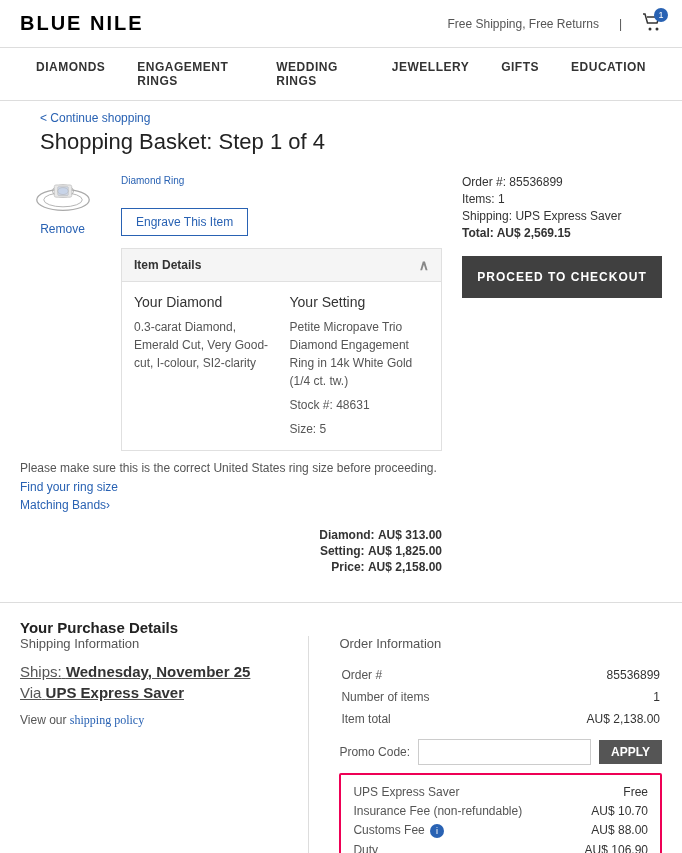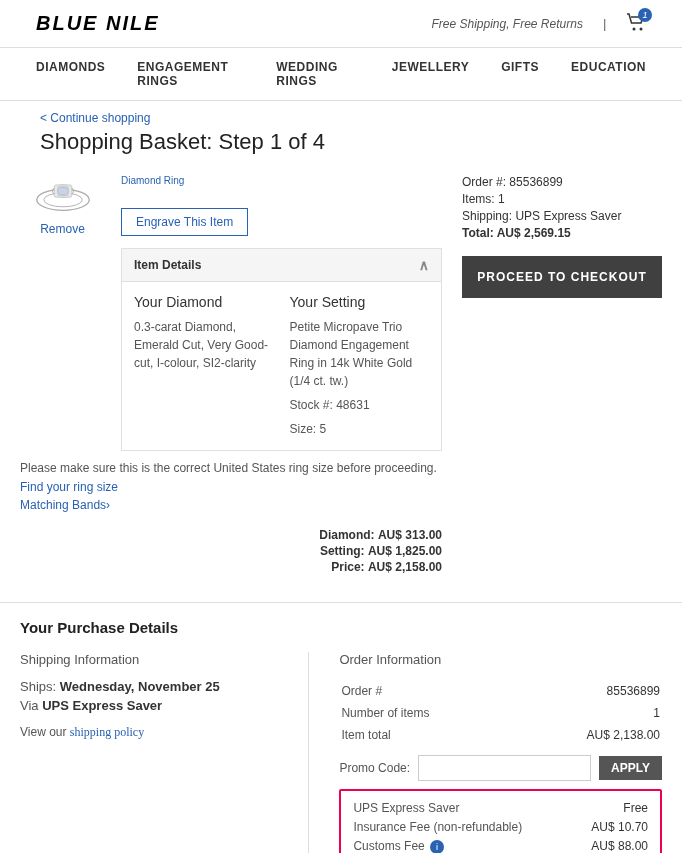--- a/index.html
+++ b/index.html
@@ -1,19 +1,19 @@
 <!DOCTYPE html>
 <html><head>
   <meta charset="utf-8">
   <style>
     * { box-sizing: border-box; margin: 0; padding: 0; }
     body { font-family: Arial, sans-serif; font-size: 13px; color: #333; background: #fff; width: 682px; }
 
     
-    .header { display: flex; align-items: center; justify-content: space-between; padding: 12px 36px; border-bottom: 1px solid #ddd; font-style: italic; }
+    .header { display: flex; align-items: center; justify-content: space-between; padding: 12px 20px; border-bottom: 1px solid #ddd; }
     .logo { font-size: 20px; font-weight: bold; letter-spacing: 2px; color: #000; }
     .header-right { font-size: 12px; color: #555; display: flex; align-items: center; gap: 20px; }
     .cart-icon-wrap { position: relative; display: inline-block; }
     .cart-badge { position: absolute; top: -5px; right: -6px; background: #2962b3; color: #fff; border-radius: 50%; width: 14px; height: 14px; font-size: 9px; display: flex; align-items: center; justify-content: center; }
 
     
     .nav { display: flex; border-bottom: 1px solid #ddd; padding: 0 20px; }
     .nav-item { padding: 12px 16px; font-size: 12px; font-weight: bold; color: #333; text-transform: uppercase; letter-spacing: 0.5px; cursor: pointer; }
 
     
@@ -55,26 +55,26 @@
     
     .price-summary { text-align: right; font-size: 12px; color: #555; margin-top: 16px; padding-right: 0; }
     .price-summary div { margin-bottom: 2px; }
     .price-summary span { font-weight: bold; color: #333; }
 
     
     .divider { border: none; border-top: 1px solid #ddd; margin: 16px 0; }
 
     
     .purchase-section { padding: 0 20px 20px; }
-    .purchase-title { font-size: 15px; font-weight: bold; margin-bottom: 16px; color: #222; }
+    .purchase-title { font-size: 15px; font-weight: bold; color: #222; }
     .purchase-grid { display: flex; gap: 30px; }
     .shipping-col { flex: 1; border-right: 1px solid #ddd; padding-right: 20px; }
     .order-col { flex: 1; }
     .col-title { font-size: 13px; color: #555; margin-bottom: 12px; }
-    .ship-row { font-size: 13px; margin-bottom: 4px; color: #555; }
+    .ship-row { font-size: 15px; margin-bottom: 4px; color: #555; text-decoration: underline; }
     .ship-row strong { color: #333; }
     .shipping-policy { font-size: 12px; color: #555; margin-top: 12px; }
     .shipping-policy a { color: #2962b3; font-family: Liberation Serif, serif; }
 
     
     .order-table { width: 100%; font-size: 12px; }
     .order-table tr td { padding: 3px 0; }
     .order-table tr td:last-child { text-align: right; color: #333; }
     .order-table tr td:first-child { color: #555; }
 

